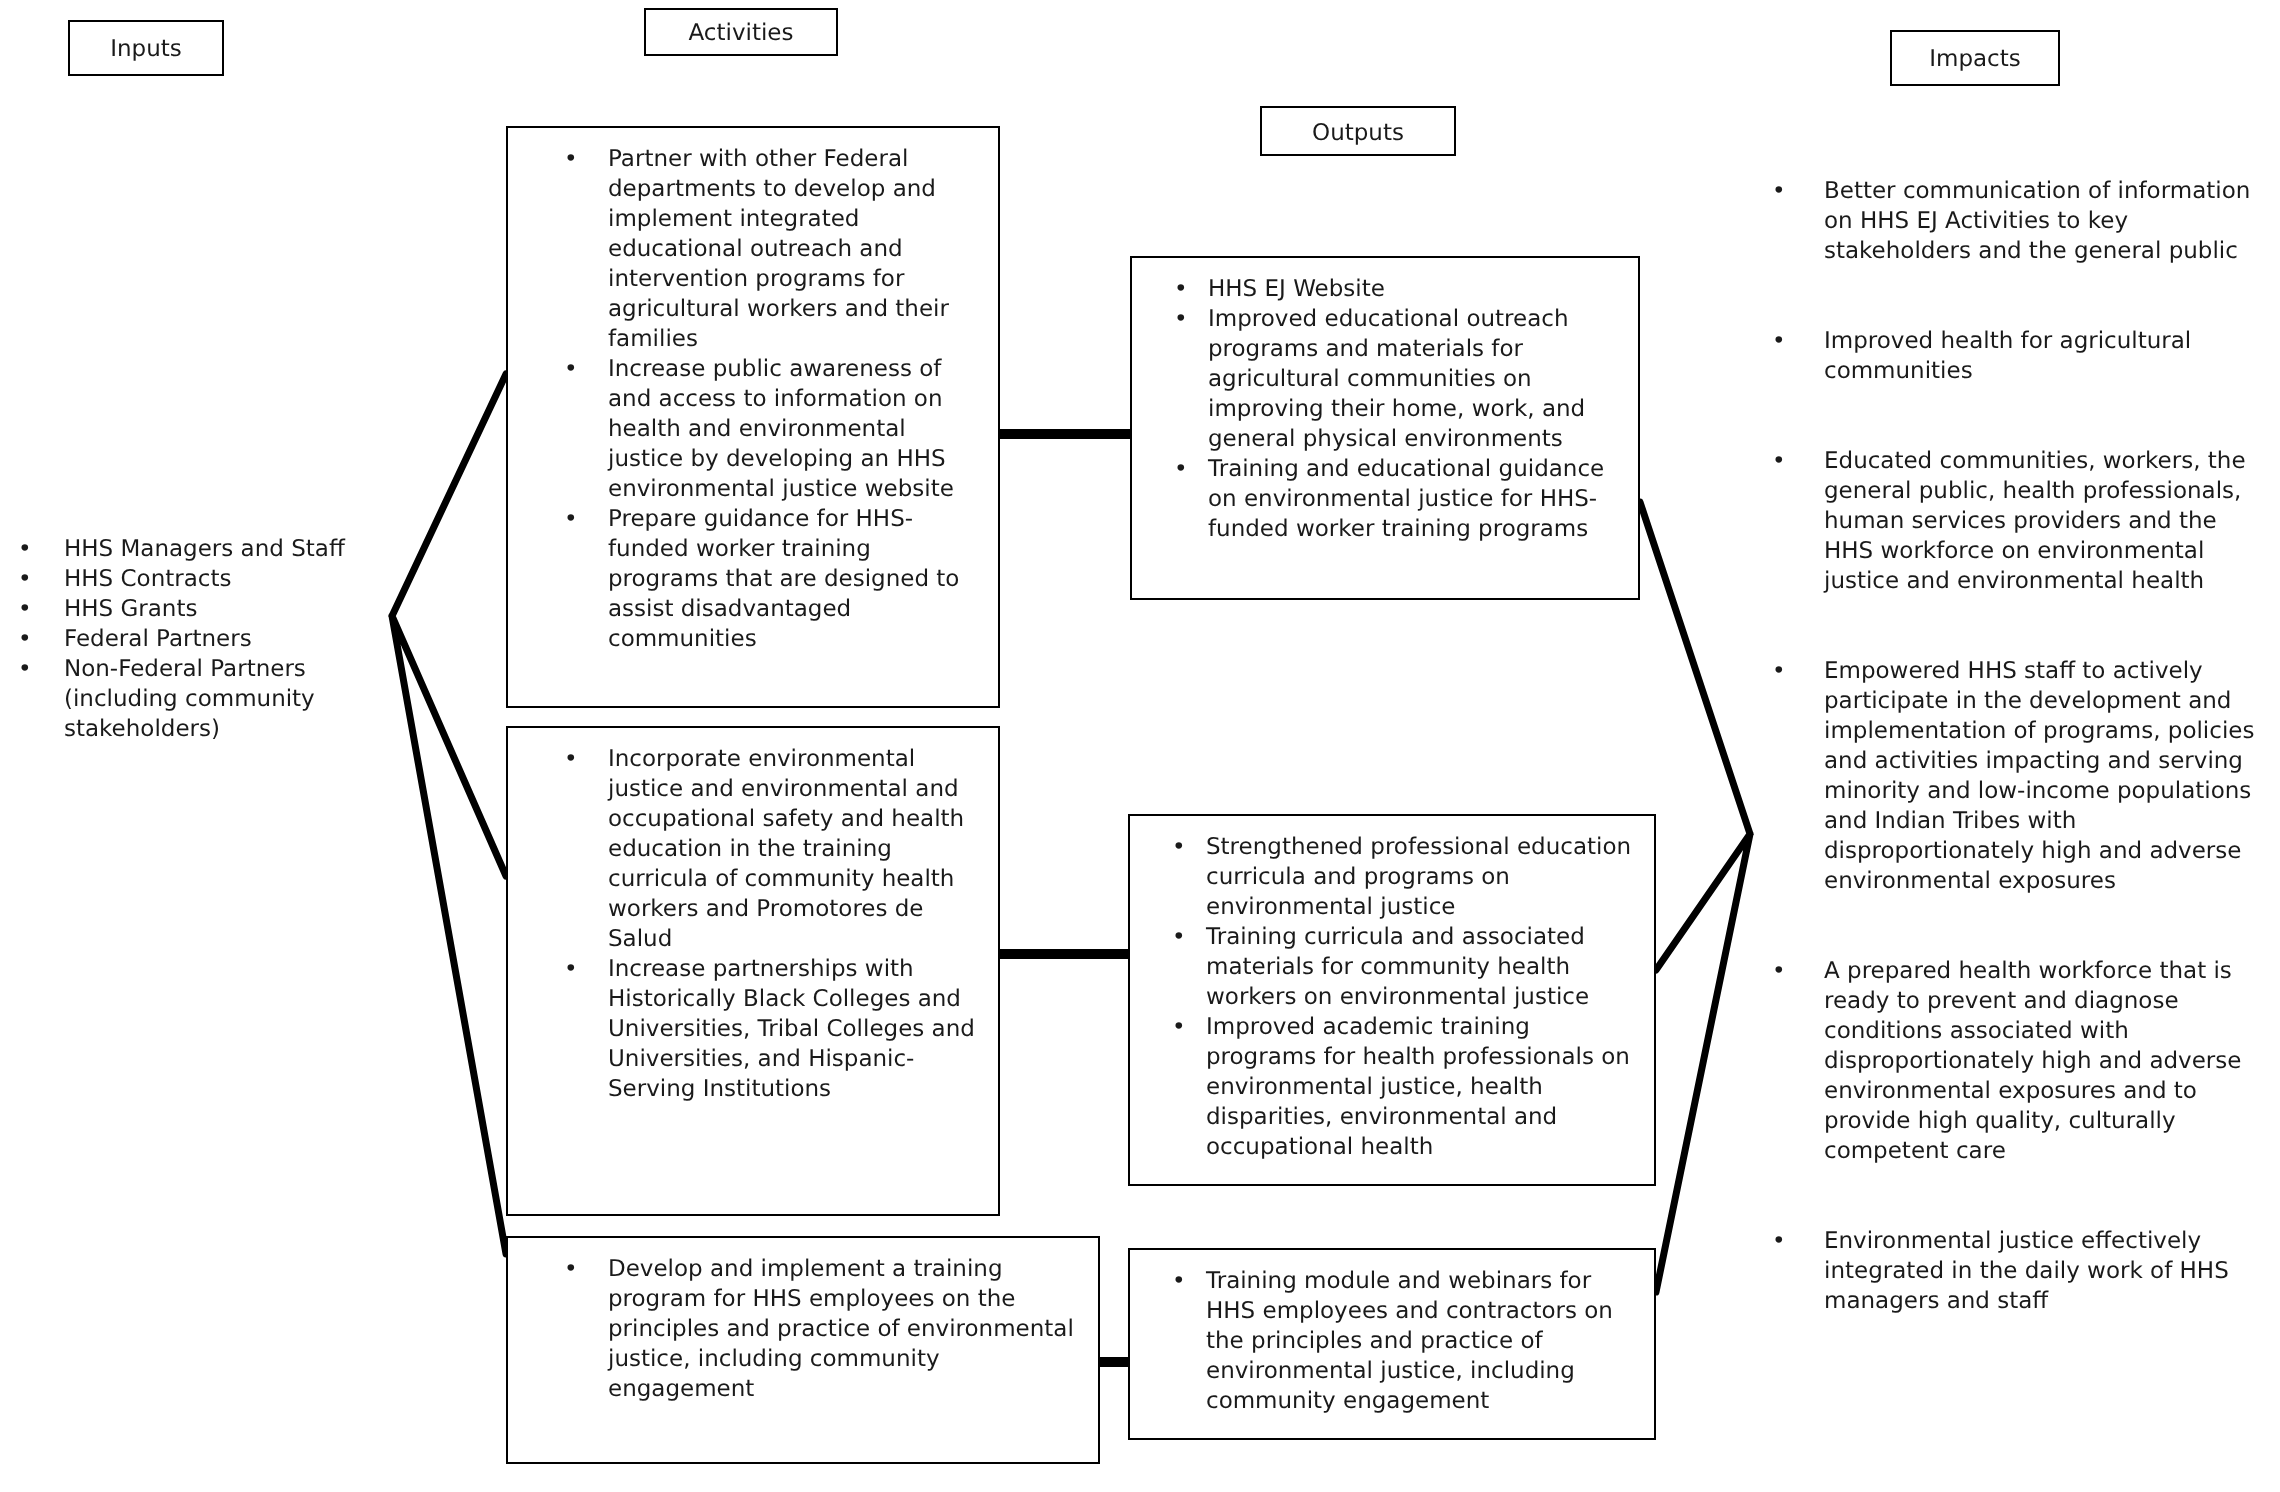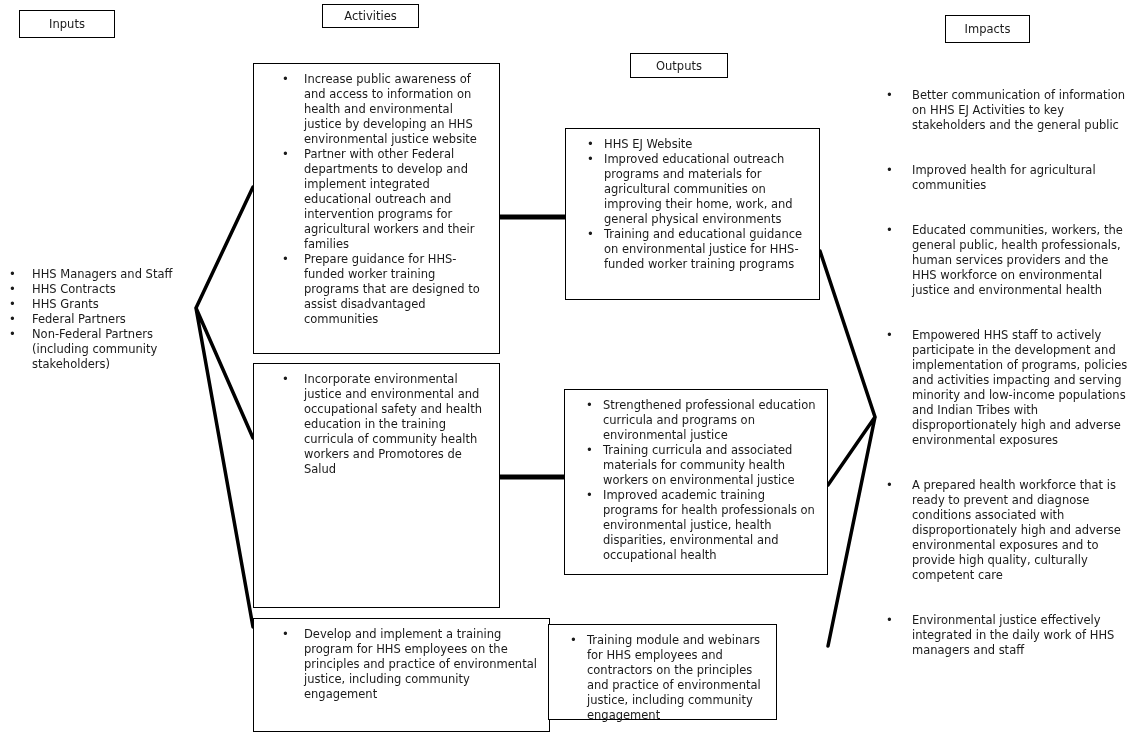--- a/index.html
+++ b/index.html
@@ -72,21 +72,21 @@
 <div class="canvas">
 
   <svg class="connectors" viewBox="0 0 1140 746" xmlns="http://www.w3.org/2000/svg">
     <path d="M253,187 L196,308 L253,438 M196,308 L253,627" fill="none" stroke-width="3.5" stroke-linecap="round" stroke-linejoin="miter" stroke="#000000"></path>
     <path d="M820,251 L875,417 L828,485 M875,417 L828,646" fill="none" stroke-width="3.5" stroke-linecap="round" stroke-linejoin="miter" stroke="#000000"></path>
     <path d="M497,217 L567,217" fill="none" stroke-width="5" stroke="#000000"></path>
     <path d="M497,477 L566,477" fill="none" stroke-width="5" stroke="#000000"></path>
     <path d="M497,681 L566,681" fill="none" stroke-width="5" stroke="#000000"></path>
   </svg>
 
-  <div class="hdr" style="left:19px; top:10px; width:96px; height:28px;">
+  <div class="hdr" style="left:34px; top:10px; width:78px; height:28px;">
     <span>Inputs</span>
   </div>
   <div class="hdr" style="left:322px; top:4px; width:97px; height:24px;">
     <span>Activities</span>
   </div>
   <div class="hdr" style="left:630px; top:9px; width:98px; height:25px;margin-top:44px;">
     <span>Outputs</span>
   </div>
   <div class="hdr" style="left:945px; top:15px; width:85px; height:28px;">
     <span>Impacts</span>
@@ -97,51 +97,52 @@
         <li>HHS Managers and Staff</li>
         <li>HHS Contracts</li>
         <li>HHS Grants</li>
         <li>Federal Partners</li>
         <li>Non-Federal Partners (including community stakeholders)</li>
       </ul>
   </div>
 
   <div class="cbox" style="left:253px; top:63px; width:247px; height:291px;">
     <ul class="blist actlist">
+        <li>Partner with other Federal departments to develop and implement integrated educational outreach and intervention programs for agricultural workers and their families</li>
         <li>Increase public awareness of and access to information on health and environmental justice by developing an HHS environmental justice website</li>
-        <li>Partner with other Federal departments to develop and implement integrated educational outreach and intervention programs for agricultural workers and their families</li>
         <li>Prepare guidance for HHS-funded worker training programs that are designed to assist disadvantaged communities</li>
       </ul>
   </div>
   <div class="cbox" style="left:253px; top:363px; width:247px; height:245px;">
     <ul class="blist actlist">
         <li>Incorporate environmental justice and environmental and occupational safety and health education in the training curricula of community health workers and Promotores de Salud</li>
+        <li>Increase partnerships with Historically Black Colleges and Universities, Tribal Colleges and Universities, and Hispanic-Serving Institutions</li>
       </ul>
   </div>
   <div class="cbox" style="left:253px; top:618px; width:297px; height:114px;">
     <ul class="blist actlist">
         <li>Develop and implement a training program for HHS employees on the principles and practice of environmental justice, including community engagement</li>
       </ul>
   </div>
 
   <div class="cbox" style="left:565px; top:128px; width:255px; height:172px;">
     <ul class="blist outlist">
         <li>HHS EJ Website</li>
         <li>Improved educational outreach programs and materials for agricultural communities on improving their home, work, and general physical environments</li>
         <li>Training and educational guidance on environmental justice for HHS-funded worker training programs</li>
       </ul>
   </div>
-  <div class="cbox" style="left:564px; top:389px; width:264px; height:186px;">
+  <div class="cbox" style="left:564px; top:407px; width:264px; height:186px;">
     <ul class="blist outlist">
         <li>Strengthened professional education curricula and programs on environmental justice</li>
         <li>Training curricula and associated materials for community health workers on environmental justice</li>
         <li>Improved academic training programs for health professionals on environmental justice, health disparities, environmental and occupational health</li>
       </ul>
   </div>
-  <div class="cbox" style="left:548px; top:624px; width:229px; height:96px;">
+  <div class="cbox" style="left:564px; top:624px; width:264px; height:96px;">
     <ul class="blist outlist">
         <li>Training module and webinars for HHS employees and contractors on the principles and practice of environmental justice, including community engagement</li>
       </ul>
   </div>
 
   <div class="list" style="left:885px; top:88px; width:245px;">
     <ul class="blist implist">
         <li>Better communication of information on HHS EJ Activities to key stakeholders and the general public</li>
         <li>Improved health for agricultural communities</li>
         <li>Educated communities, workers, the general public, health professionals, human services providers and the HHS workforce on environmental justice and environmental health</li>

